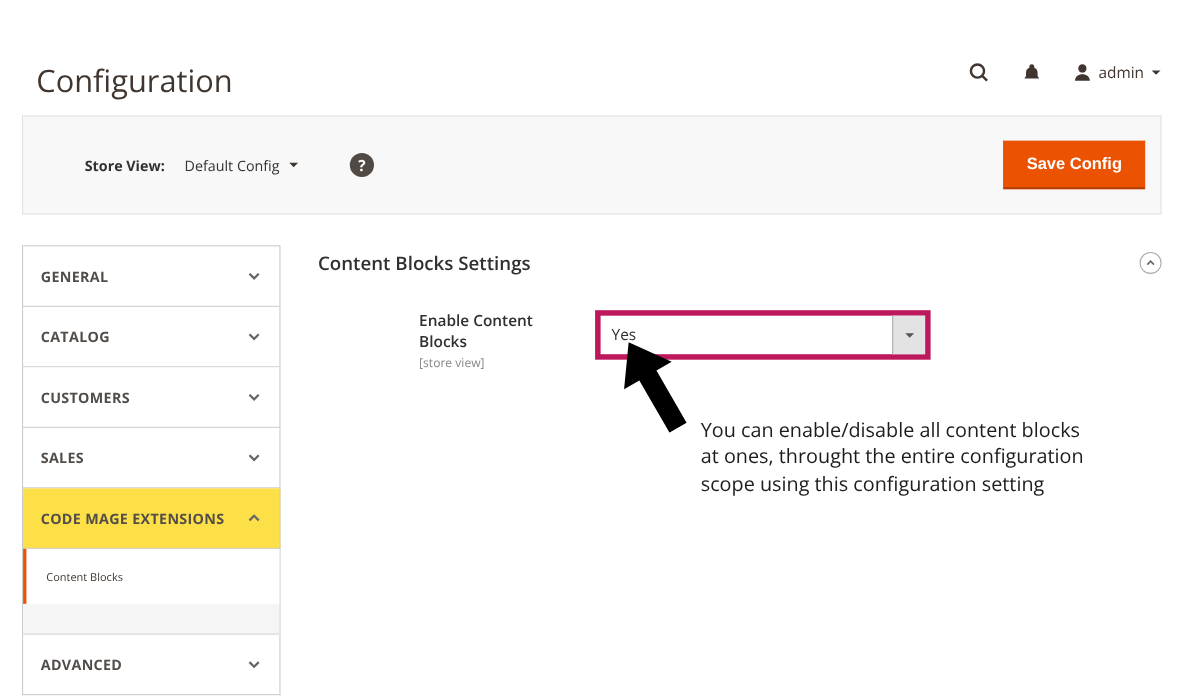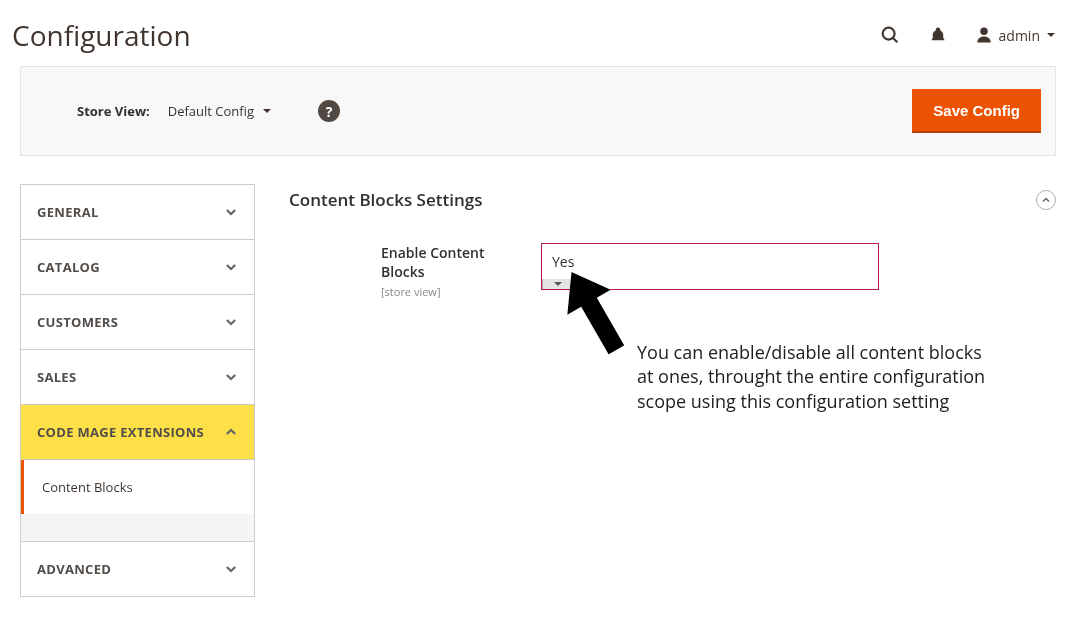--- a/index.html
+++ b/index.html
@@ -4,23 +4,24 @@
   <style>
     * { box-sizing: border-box; margin: 0; padding: 0; }
     body {
       font-family: 'Open Sans', Helvetica, Arial, sans-serif;
       background: #fff;
       color: #333;
       font-size: 14px;
     }
     .page-header {
       display: flex;
-      align-items: center;
+      align-items: flex-start;
       justify-content: space-between;
-      padding: 16px 20px 12px 12px;
+      padding: 16px 20px 12px 33px;
+      margin-top: 39px;
     }
     .page-title {
       font-size: 28px;
       font-weight: 400;
       color: #41362f;
     }
     .header-actions {
       display: flex;
       align-items: center;
       gap: 28px;
@@ -125,21 +126,21 @@
     }
     .subnav {
       border-left: 1px solid #ccc;
       border-right: 1px solid #ccc;
     }
     .subnav-item {
       padding: 18px 16px 18px 18px;
       border-left: 3px solid #eb5202;
       background: #fff;
       color: #41362f;
-      font-size: 13px;
+      font-size: 10px;
       cursor: pointer;
     }
     .subnav-spacer {
       height: 28px;
       background: #f5f5f5;
       border-bottom: 1px solid #ccc;
     }
     .main-panel {
       flex: 1;
       position: relative;
@@ -179,25 +180,24 @@
       font-size: 14px;
       color: #303030;
       font-weight: 600;
       display: block;
     }
     .field-scope {
       font-size: 11px;
       color: #888;
     }
     .select-wrap {
-      border: 1px solid #be185d;
-      display: inline-flex;
-      width: 338px;
+      border: 5px solid #be185d;
+      display: inline-flex;
+      width: 305px;
       background: #fff;
-      flex-direction: column;
     }
     .select-value {
       padding: 8px 10px;
       flex: 1;
       font-size: 14px;
       color: #303030;
     }
     .select-arrow {
       width: 30px;
       background: #e3e3e3;

